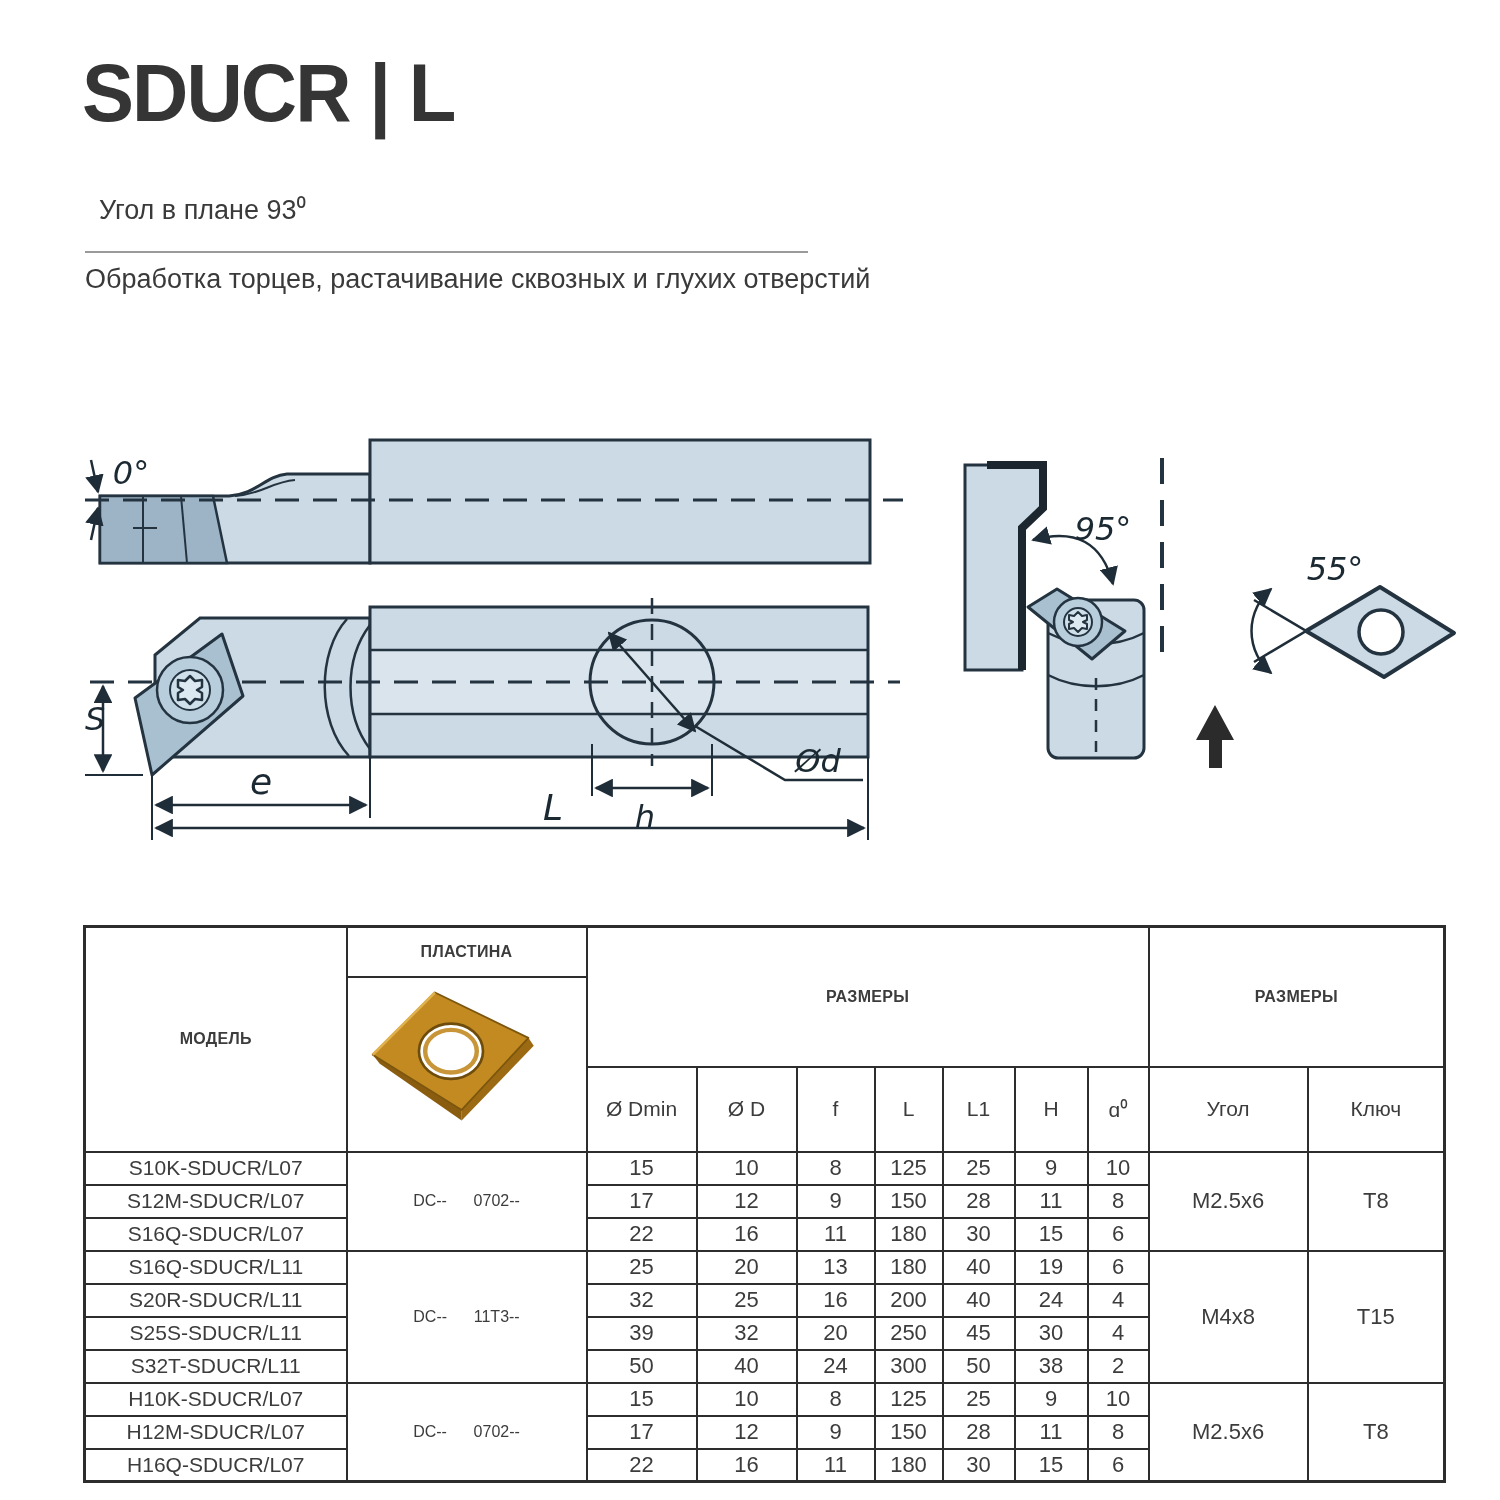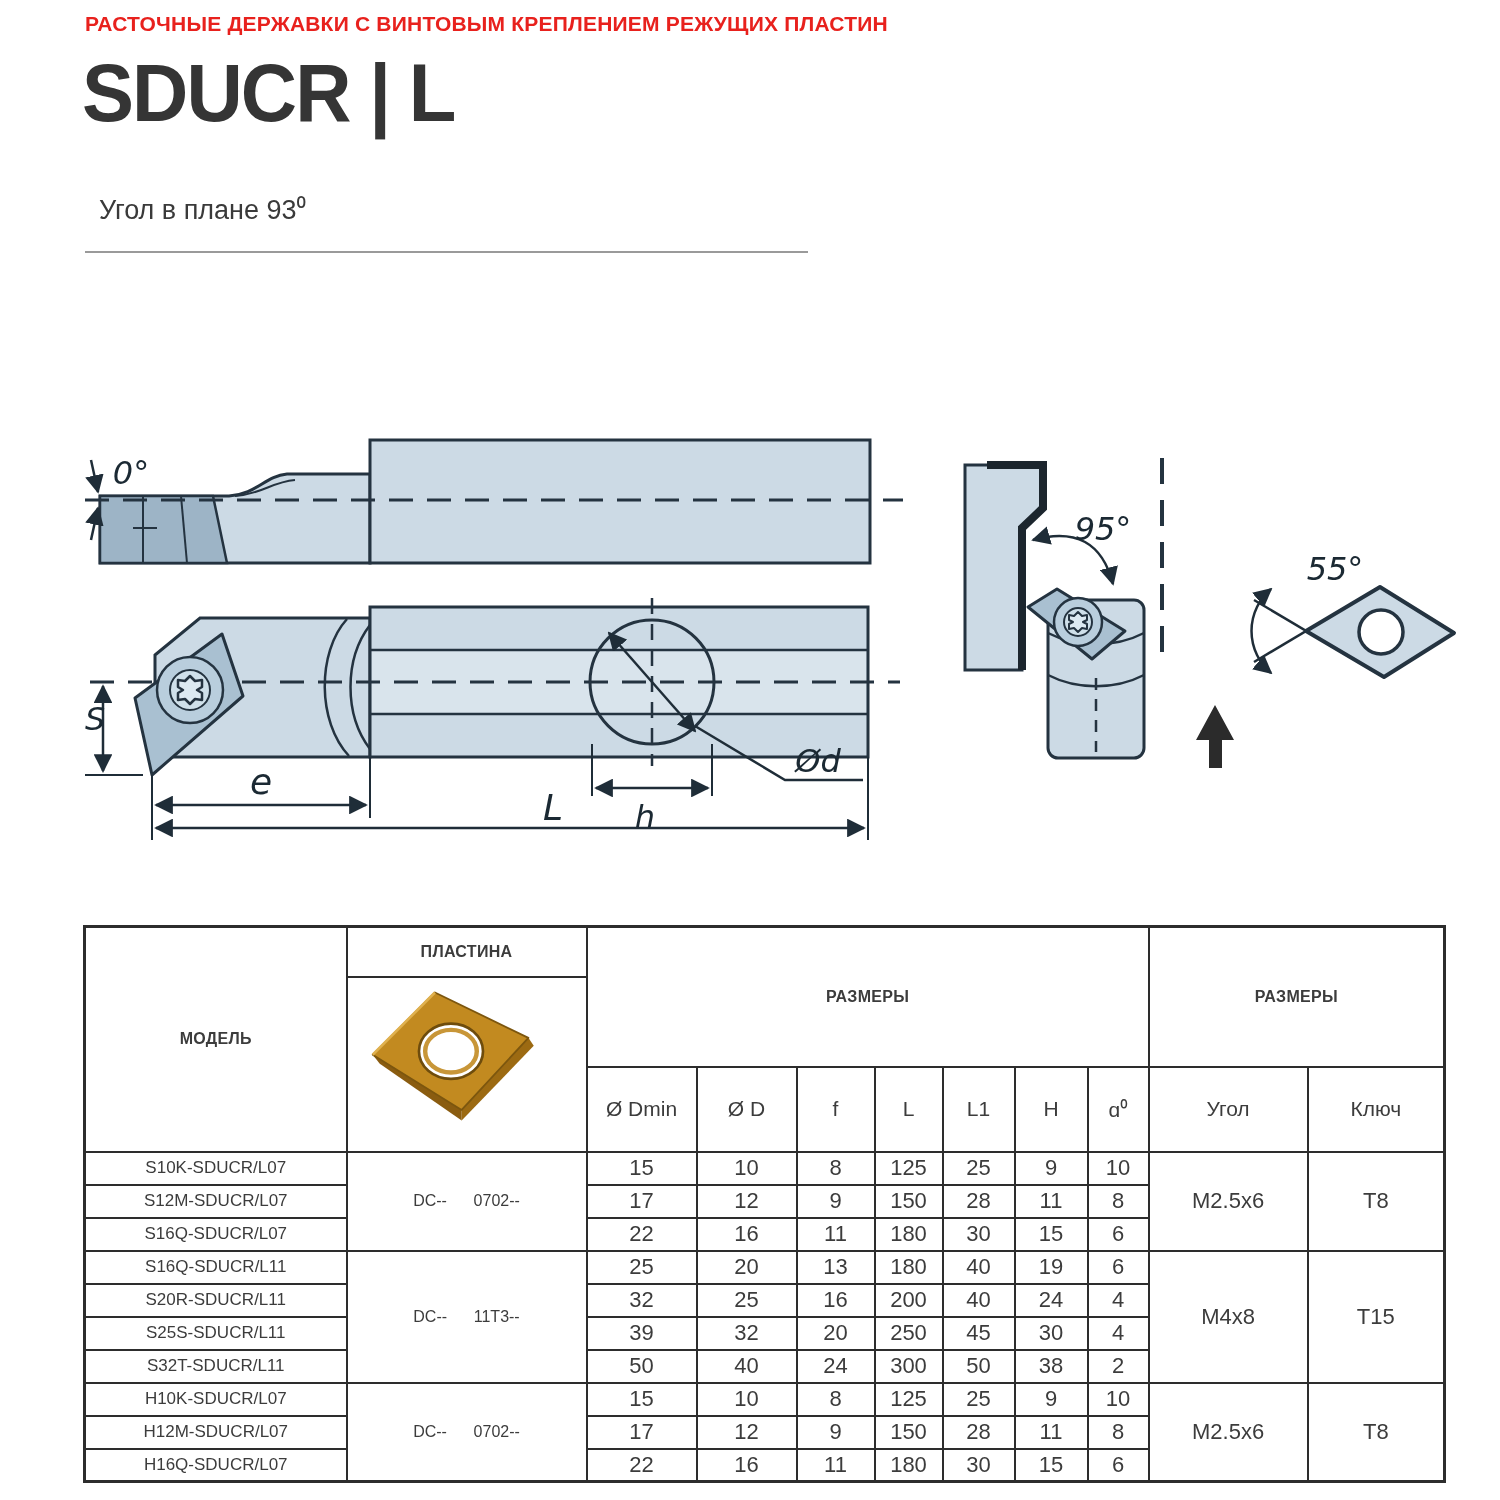--- a/index.html
+++ b/index.html
@@ -15,34 +15,34 @@
   svg{overflow:visible;}
   .draw{position:absolute;left:85px;top:428px;}
   .dim{font:italic 32px "DejaVu Sans",sans-serif;fill:#1b2933;}
   .dim-lg{font:italic 36px "DejaVu Sans",sans-serif;fill:#1b2933;}
 
   table.spec{position:absolute;left:83px;top:925px;width:1360px;border-collapse:collapse;table-layout:fixed;
              font-size:22px;color:#3c3c3c;border:3px solid #2d2d2d;}
   table.spec td,table.spec th{border:2px solid #2d2d2d;text-align:center;vertical-align:middle;padding:0;}
   table.spec th{font-weight:700;font-size:16px;letter-spacing:.3px;}
   .dimhead{font-weight:400;font-size:21px;}
-  .model{font-size:17px;}
+  .model{font-size:21px;}
   .plate-code{white-space:pre;font-size:16px;}
   .thick-top td, .thick-top th{border-top:3px solid #2d2d2d;}
   tr.hr1{height:50px;} tr.hr2{height:90px;} tr.hr3{height:85px;margin-left:40px;} tr.data{height:33px;}
 </style>
 </head>
 <body>
 
 <div class="page">
 
-  <div class="eyebrow">РАСТОЧНЫЕ ДЕРЖАВКИ С ВИНТОВЫМ КРЕПЛЕНИЕМ РЕЖУЩИХ ПЛАСТИН</div>
   <div class="title">SDUCR | L</div>
   <div class="plan-angle">Угол в плане 93⁰</div>
   <hr class="divider">
+  <div class="desc">Обработка торцев, растачивание сквозных и глухих отверстий</div>
 
   <svg class="draw" width="1380" height="430" viewBox="0 0 1380 430">
     <defs>
       <marker id="arr" viewBox="0 0 10 10" refX="9" refY="5" markerWidth="7.5" markerHeight="7.5" orient="auto-start-reverse">
         <path d="M0,0 L10,5 L0,10 Z" fill="#1f2d38"></path>
       </marker>
     </defs>
 
     <g>
       <path d="M 15 68 L 144 68 C 172 66 180 48 202 46 L 285 46 L 285 135 L 15 135 Z" fill="#ccdae5" stroke="#243340" stroke-width="3"></path>

